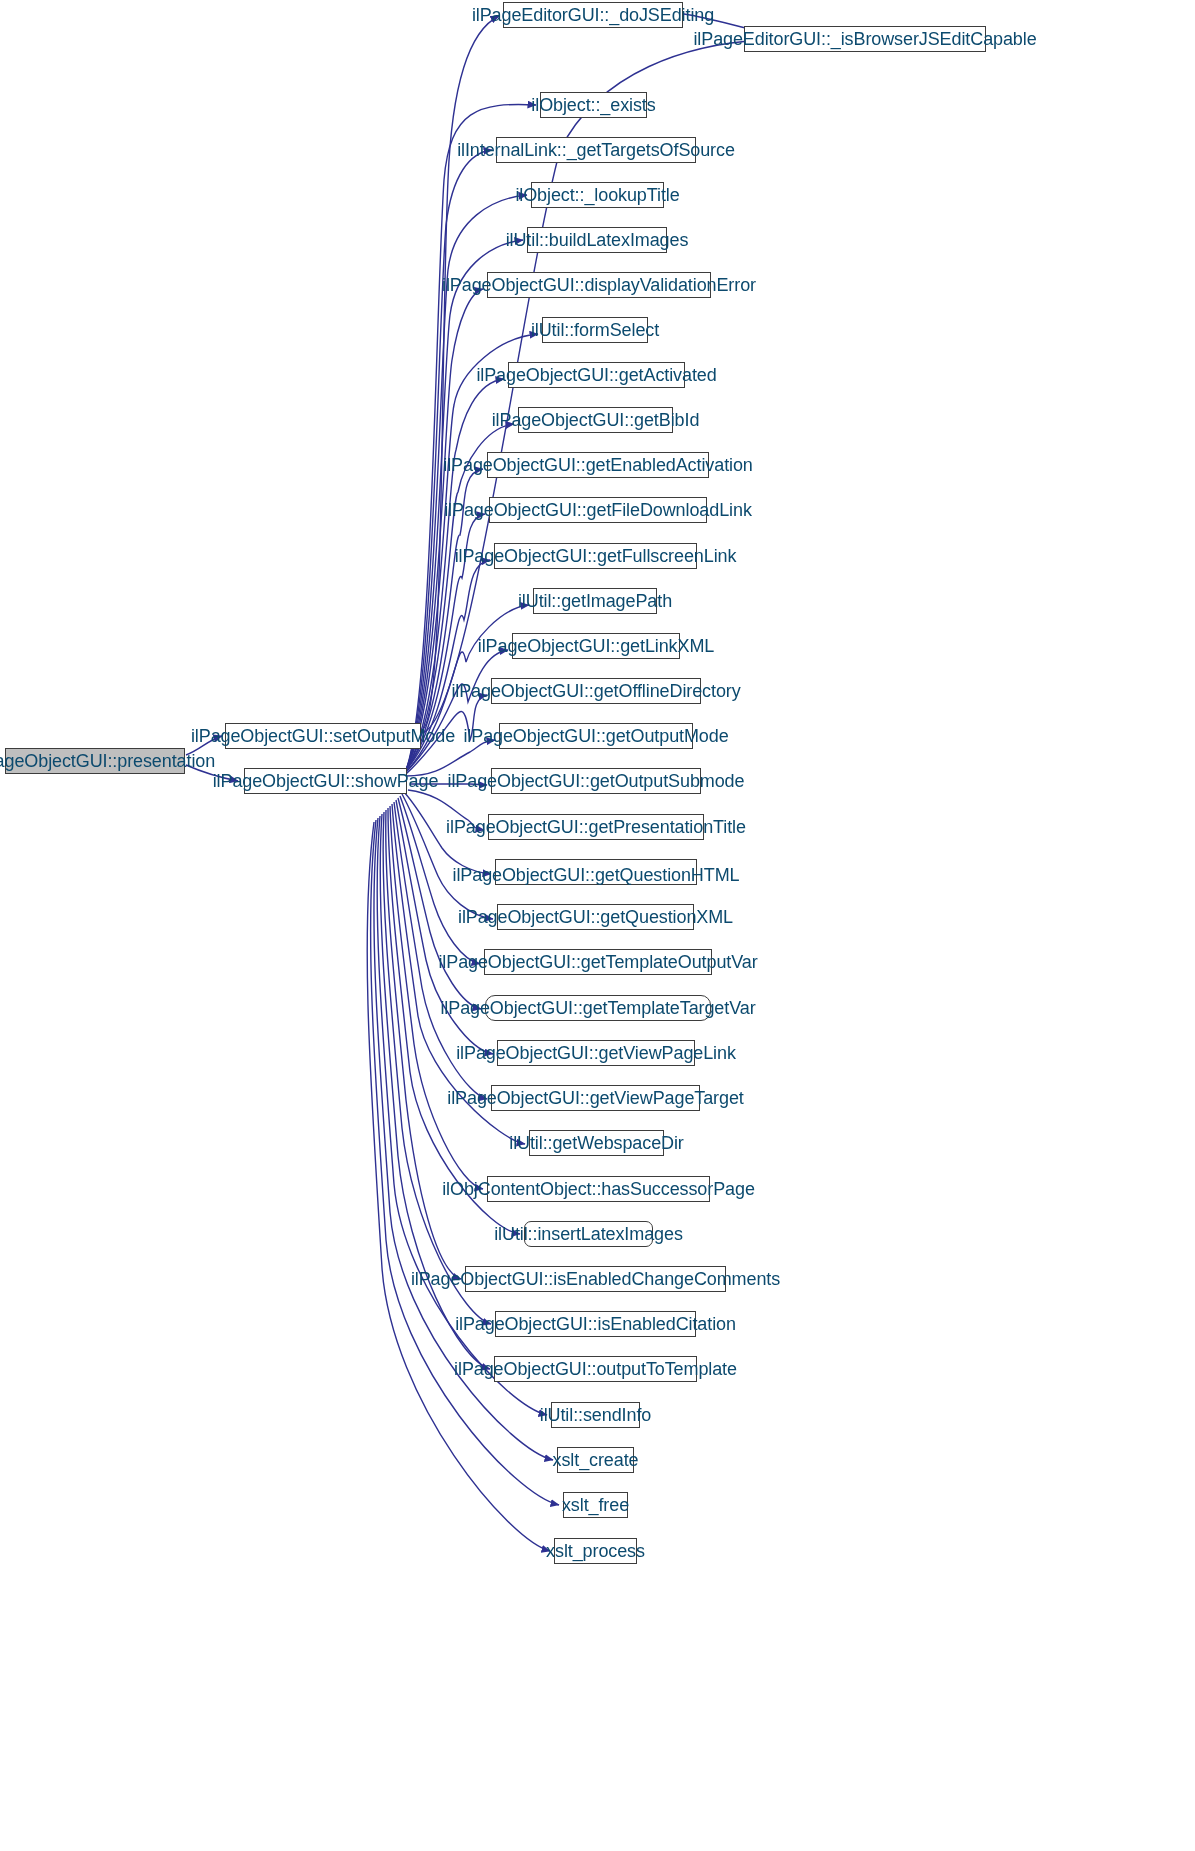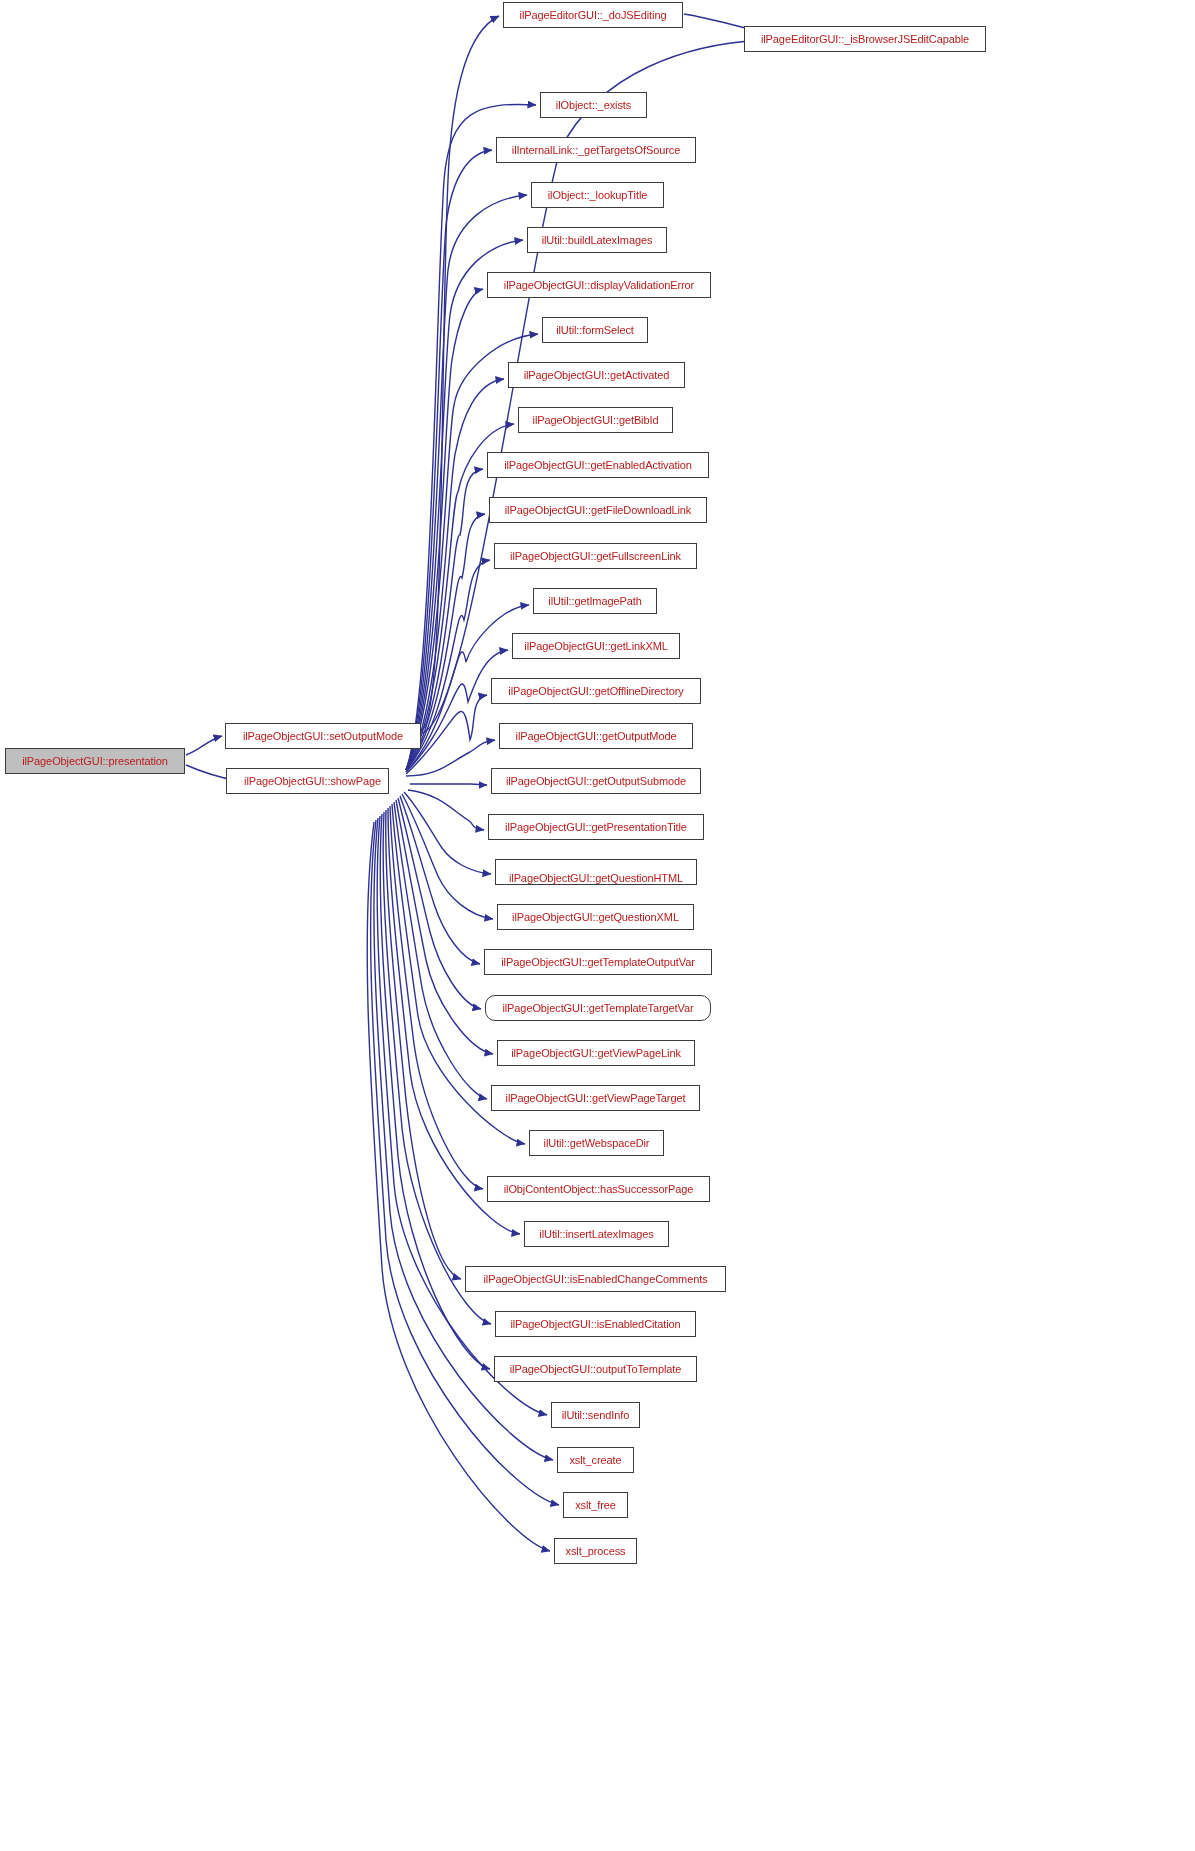--- a/index.html
+++ b/index.html
@@ -21,22 +21,22 @@
     top: 0;
     width: 1195px;
     height: 1851px;
     pointer-events: none;
   }
   .gnode {
     position: absolute;
     box-sizing: border-box;
     border: 1px solid #3d3d3d;
     background: #ffffff;
-    color: #b91c1c;
-    font-size: 11px;
+    color: #0c4a6e;
+    font-size: 18px;
     line-height: 1;
     display: flex;
     align-items: center;
     justify-content: center;
     white-space: nowrap;
     letter-spacing: -0.1px;
     height: 26px;
   }
   .gnode.root {
     background: #bfbfbf;
@@ -105,21 +105,21 @@
     </g>
   </svg>
 
   <div class="gnode root" style="left:5px; top:748px; width:180px;">
     <span class="lbl">ilPageObjectGUI::presentation</span>
   </div>
 
   <div class="gnode" style="left:225px; top:723px; width:196px;">
     <span class="lbl">ilPageObjectGUI::setOutputMode</span>
   </div>
-  <div class="gnode" style="left:226px; top:768px; width:163px;justify-content:flex-end;">
+  <div class="gnode" style="left:244px; top:768px; width:163px;">
     <span class="lbl">ilPageObjectGUI::showPage</span>
   </div>
 
   <div class="gnode" style="left:744px; top:26px; width:242px;">
     <span class="lbl">ilPageEditorGUI::_isBrowserJSEditCapable</span>
   </div>
 
   <div class="gnode" style="left:503px; top:2px; width:180px;">
     <span class="lbl">ilPageEditorGUI::_doJSEditing</span>
     </div>
@@ -191,21 +191,21 @@
     </div>
   <div class="gnode" style="left:491px; top:1085px; width:209px;">
     <span class="lbl">ilPageObjectGUI::getViewPageTarget</span>
     </div>
   <div class="gnode" style="left:529px; top:1130px; width:135px;">
     <span class="lbl">ilUtil::getWebspaceDir</span>
     </div>
   <div class="gnode" style="left:487px; top:1176px; width:223px;">
     <span class="lbl">ilObjContentObject::hasSuccessorPage</span>
     </div>
-  <div class="gnode" style="left:524px; top:1221px; width:145px;">
+  <div class="gnode" style="left:524px; top:1221px; width:129px;border-radius:7px;">
     <span class="lbl">ilUtil::insertLatexImages</span>
     </div>
   <div class="gnode" style="left:465px; top:1266px; width:261px;">
     <span class="lbl">ilPageObjectGUI::isEnabledChangeComments</span>
     </div>
   <div class="gnode" style="left:495px; top:1311px; width:201px;">
     <span class="lbl">ilPageObjectGUI::isEnabledCitation</span>
     </div>
   <div class="gnode" style="left:494px; top:1356px; width:203px;">
     <span class="lbl">ilPageObjectGUI::outputToTemplate</span>

